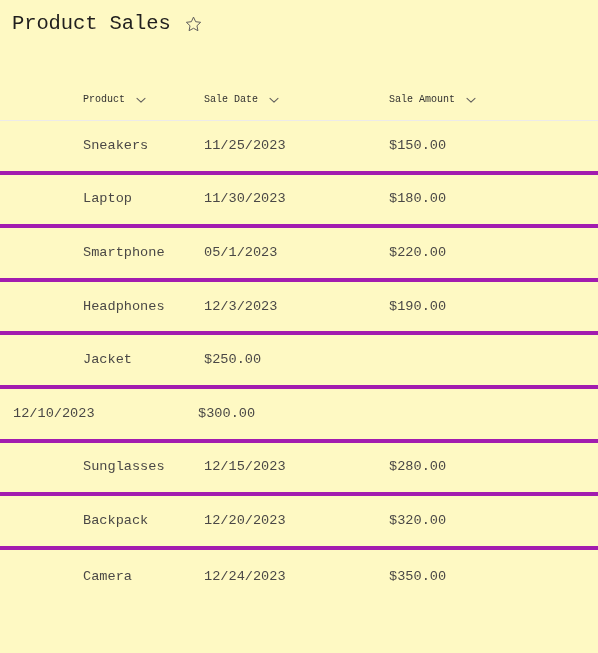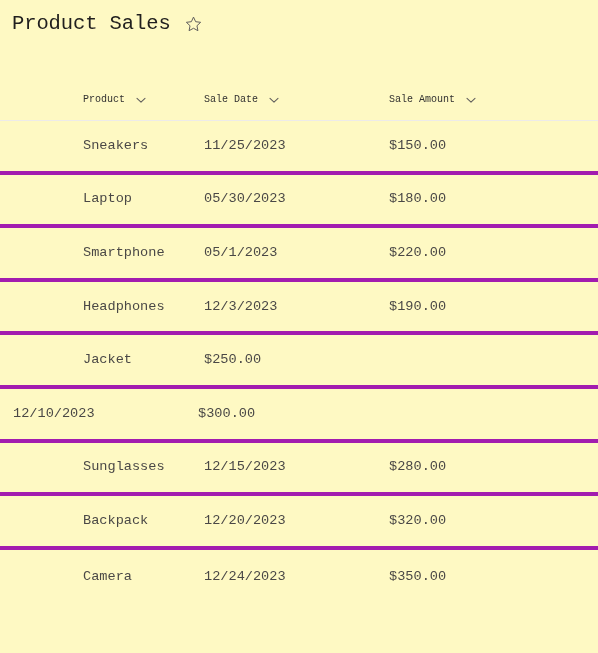--- a/index.html
+++ b/index.html
@@ -176,21 +176,21 @@
     </div>
 
     <div id="table-body">
         <div class="row data-row">
           <div class="cell col-product">Sneakers</div>
           <div class="cell col-date">11/25/2023</div>
           <div class="cell col-amount">$150.00</div>
         </div>
         <div class="row data-row">
           <div class="cell col-product">Laptop</div>
-          <div class="cell col-date">05/30/2023</div>
+          <div class="cell col-date">11/30/2023</div>
           <div class="cell col-amount">$180.00</div>
         </div>
         <div class="row data-row">
           <div class="cell col-product">Smartphone</div>
           <div class="cell col-date">05/1/2023</div>
           <div class="cell col-amount">$220.00</div>
         </div>
         <div class="row data-row">
           <div class="cell col-product">Headphones</div>
           <div class="cell col-date">12/3/2023</div>

